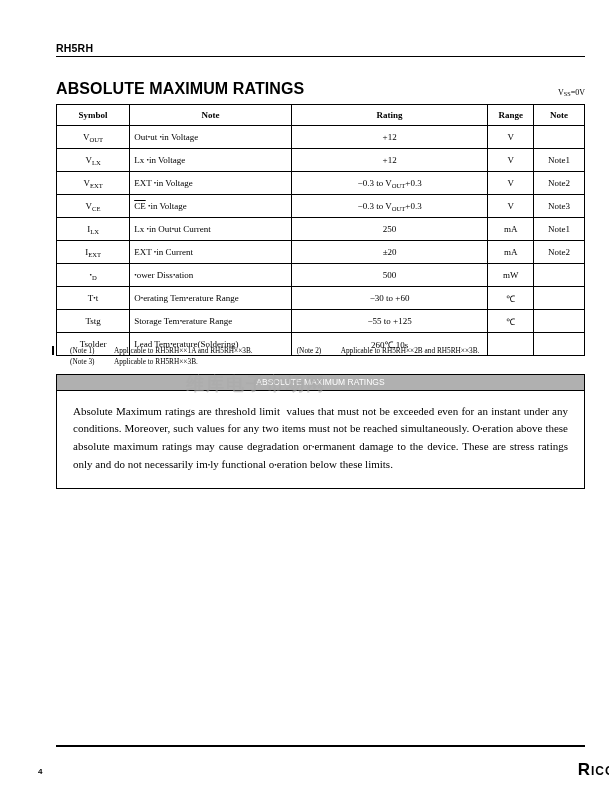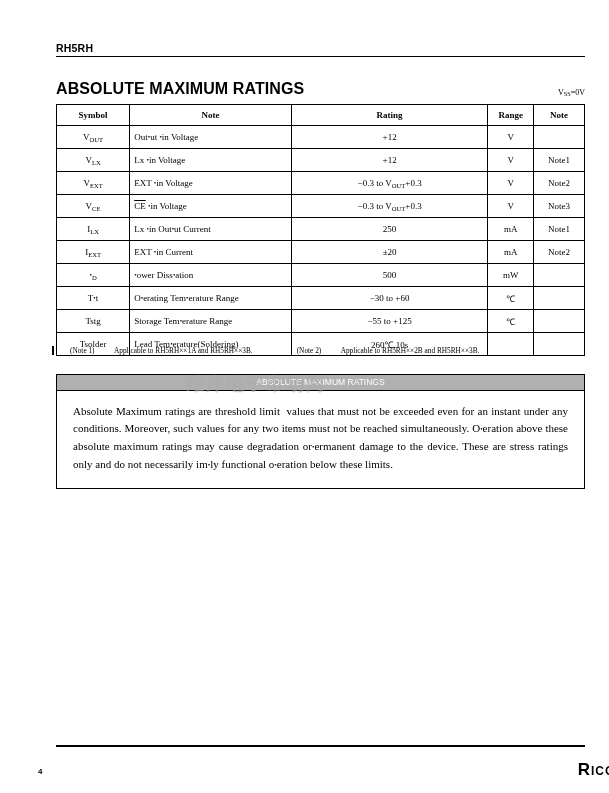--- a/index.html
+++ b/index.html
@@ -305,20 +305,23 @@
         <td class="col-note"></td>
       </tr>
     </tbody>
   </table>
 
   <div class="footnotes">
     <div class="fn-bar"></div>
     <div class="row">
       <span class="fn-label">(Note 1)</span><span>Applicable to RH5RH××1A and RH5RH××3B.</span><span class="fn-gap"></span><span class="fn-label">(Note 2)</span><span>Applicable to RH5RH××2B and RH5RH××3B.</span>
     </div>
+    <div class="row">
+      <span class="fn-label">(Note 3)</span><span>Applicable to RH5RH××3B.</span>
+    </div>
   </div>
 
   <div class="notebox">
     <div class="notebox-head">ABSOLUTE MAXIMUM RATINGS</div>
     <div class="notebox-body">Absolute Maximum ratings are threshold limit&nbsp; values that must not be exceeded even for an instant under any conditions. Moreover, such values for any two items must not be reached simultaneously. O<span class="glyph-dot"></span>eration above these absolute maximum ratings may cause degradation or<span class="glyph-dot"></span>ermanent damage to the device. These are stress ratings only and do not necessarily im<span class="glyph-dot"></span>ly functional o<span class="glyph-dot"></span>eration below these limits.</div>
   </div>
 
   <div class="watermark">维库电子市场网</div>
 
   <div class="footer-rule"></div>

